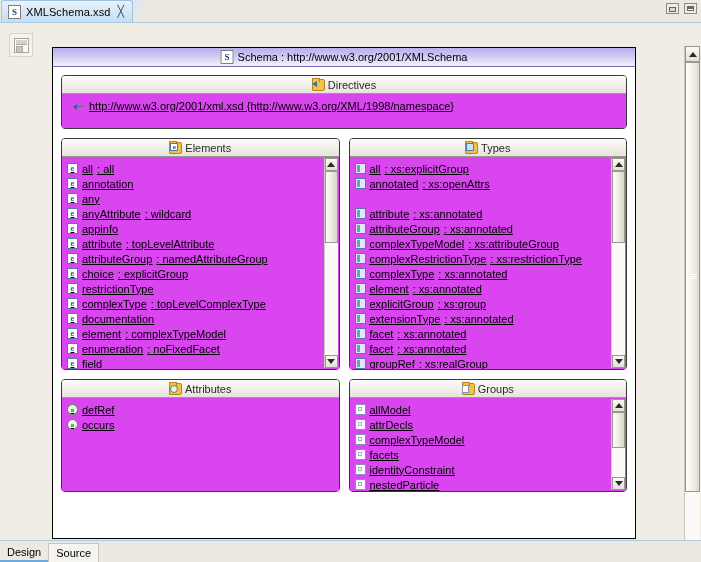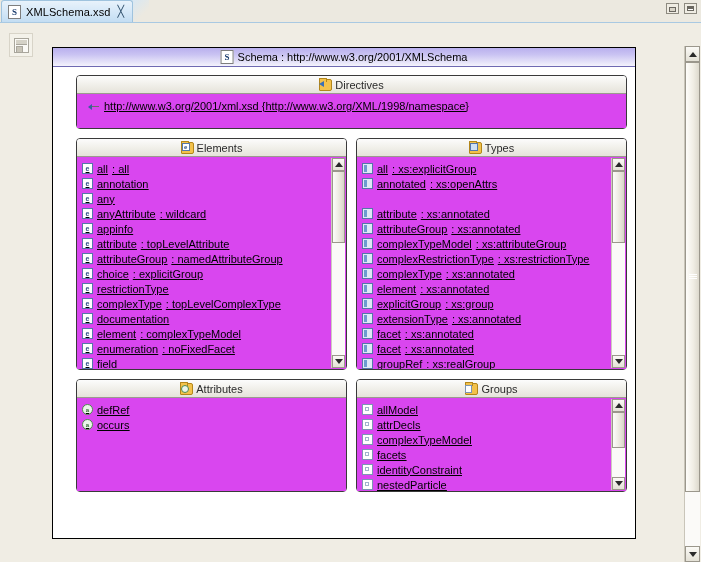--- a/index.html
+++ b/index.html
@@ -135,21 +135,20 @@
     position: absolute; left: 50%; transform: translateX(-50%);
   }
   .schema-title {
     font-size: 11px; color: #000; white-space: nowrap;
   }
 
   .canvas-inner {
     position: relative;
     padding: 8px 8px 8px 8px;
     height: 471px;
-    margin-left: 15px;
   }
 
   
   .box {
     background: #ffffff;
     border: 1px solid #3a3a3a;
     border-radius: 4px;
     position: relative;
   }
   .box-header {
@@ -734,14 +733,19 @@
             </span>
         </div>
       </div>
       <div class="ov-btn">
           <span class="tri-down"></span>
         </div>
     </div>
 
   </div>
 
+  <div class="bottom-tabs">
+    <div class="btab active">Design</div>
+    <div class="btab inactive">Source</div>
+    <div class="bottom-fill"></div>
+  </div>
 
 </div>
 
 </body></html>

